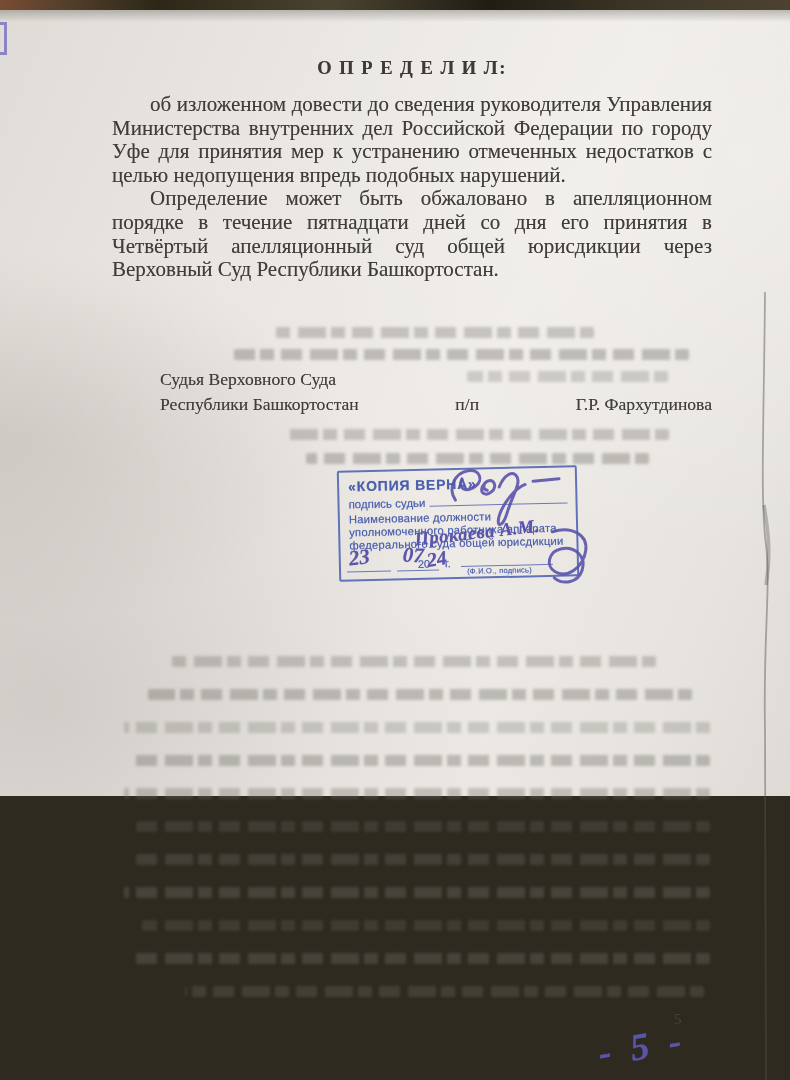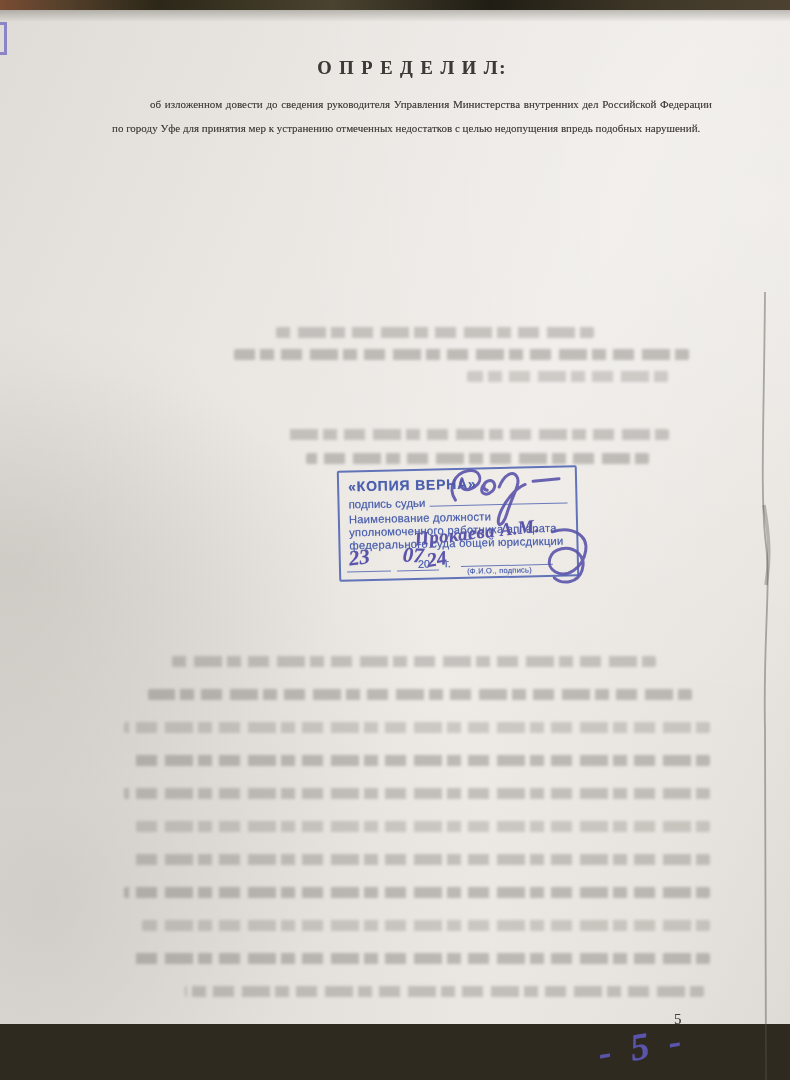--- a/index.html
+++ b/index.html
@@ -1,17 +1,17 @@
 <!DOCTYPE html>
 <html><head>
 <meta charset="utf-8">
 <style>
   * { margin:0; padding:0; box-sizing:border-box; }
   html,body { width:790px; height:1080px; overflow:hidden; background:#2e2a20; }
-  .scene { position:relative; width:790px; height:1024px; font-family:"Liberation Serif", serif; }
+  .scene { position:relative; width:790px; height:796px; font-family:"Liberation Serif", serif; }
 
   
   .table-edge {
     position:absolute; left:0; top:0; width:790px; height:10px; z-index:9;
     background:linear-gradient(90deg,#7a4c33 0%,#55402b 8%,#2c2718 20%,#4a4330 42%,#201d14 62%,#3c3526 80%,#4d4232 100%);
     filter:blur(.6px);
   }
 
   
   .paper {
@@ -34,21 +34,21 @@
   }
 
   
   .doc-title {
     position:absolute; left:112px; top:58px; width:600px; text-align:center;
     font-size:18.5px; font-weight:600; letter-spacing:1.5px; color:#3c3936;
     text-shadow:0 0 .6px rgba(60,57,54,.55);
   }
   .doc-body {
     position:absolute; left:112px; top:93px; width:600px;
-    font-size:11px; line-height:23.6px; color:#403d39;
+    font-size:21px; line-height:23.6px; color:#403d39;
     text-align:justify; text-shadow:0 0 .6px rgba(64,61,57,.5);font-family:Liberation Serif, serif;
   }
   .doc-body p { text-indent:38px; }
 
   .signature-block {
     position:absolute; left:160px; top:367px; width:552px;
     font-size:17.6px; line-height:25px; color:#403d39; text-shadow:0 0 .6px rgba(64,61,57,.5);
   }
   .sig-row2 { display:flex; justify-content:space-between; align-items:baseline; }
 
@@ -133,22 +133,31 @@
         <div class="bt-line" style="width: 97%; margin-left: 0%; height: 11px; margin-bottom: 22px;"></div>
         <div class="bt-line" style="width: 94%; margin-left: 0%; height: 11px; margin-bottom: 22px;"></div>
         <div class="bt-line" style="width: 96%; margin-left: 0%; height: 11px; margin-bottom: 22px;"></div>
         <div class="bt-line" style="width: 86%; margin-left: 1%; height: 11px; margin-bottom: 22px;"></div>
       </div>
 
     <div class="doc-title">О П Р Е Д Е Л И Л:</div>
 
     <div class="doc-body">
       <p>об изложенном довести до сведения руководителя Управления Министерства внутренних дел Российской Федерации по городу Уфе для принятия мер к устранению отмеченных недостатков с целью недопущения впредь подобных нарушений.</p>
+      <p>Определение может быть обжаловано в апелляционном порядке в течение пятнадцати дней со дня его принятия в Четвёртый апелляционный суд общей юрисдикции через Верховный Суд Республики Башкортостан.</p>
     </div>
 
+    <div class="signature-block">
+      <div>Судья Верховного Суда</div>
+      <div class="sig-row2">
+        <span>Республики Башкортостан</span>
+        <span>п/п</span>
+        <span>Г.Р. Фархутдинова</span>
+      </div>
+    </div>
 
     <div class="stamp">
       <div class="stamp-header">«КОПИЯ ВЕРНА»</div>
       <div class="stamp-sigline">
         <span>подпись судьи</span>
         <span class="fill-line"></span>
       </div>
       <div class="stamp-role">
         <div>Наименование должности</div>
         <div>уполномоченного работника аппарата</div>

